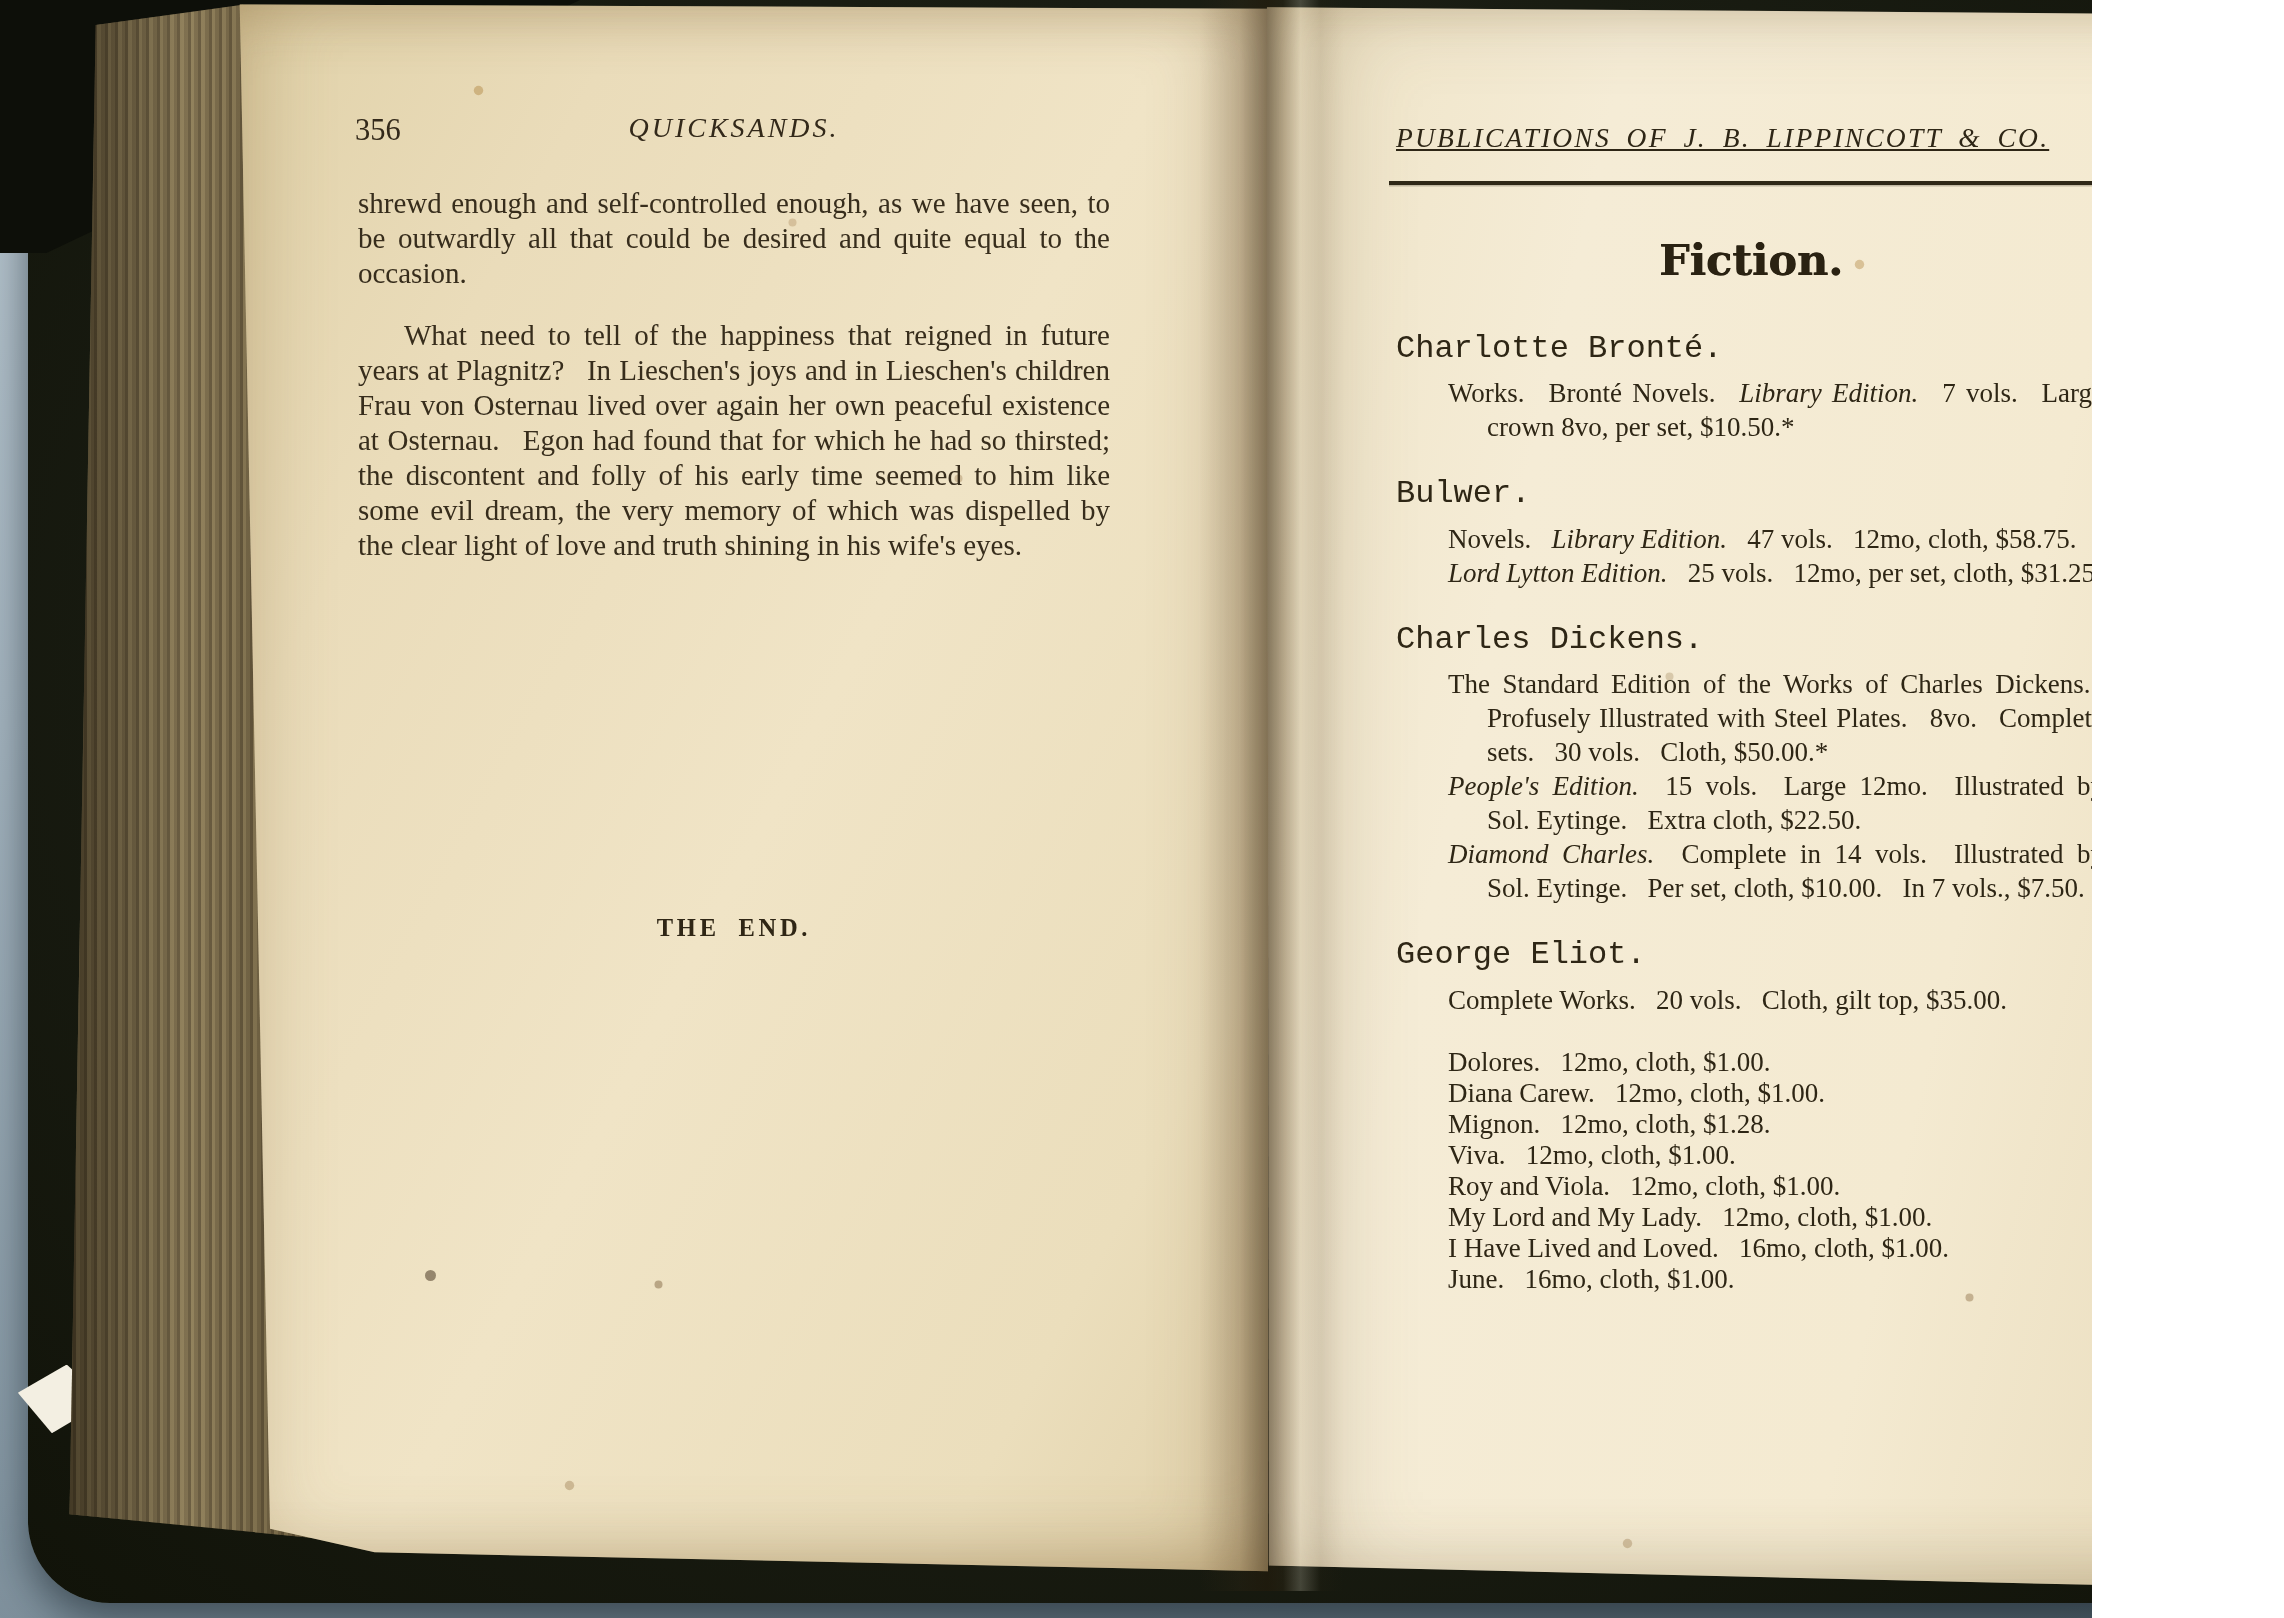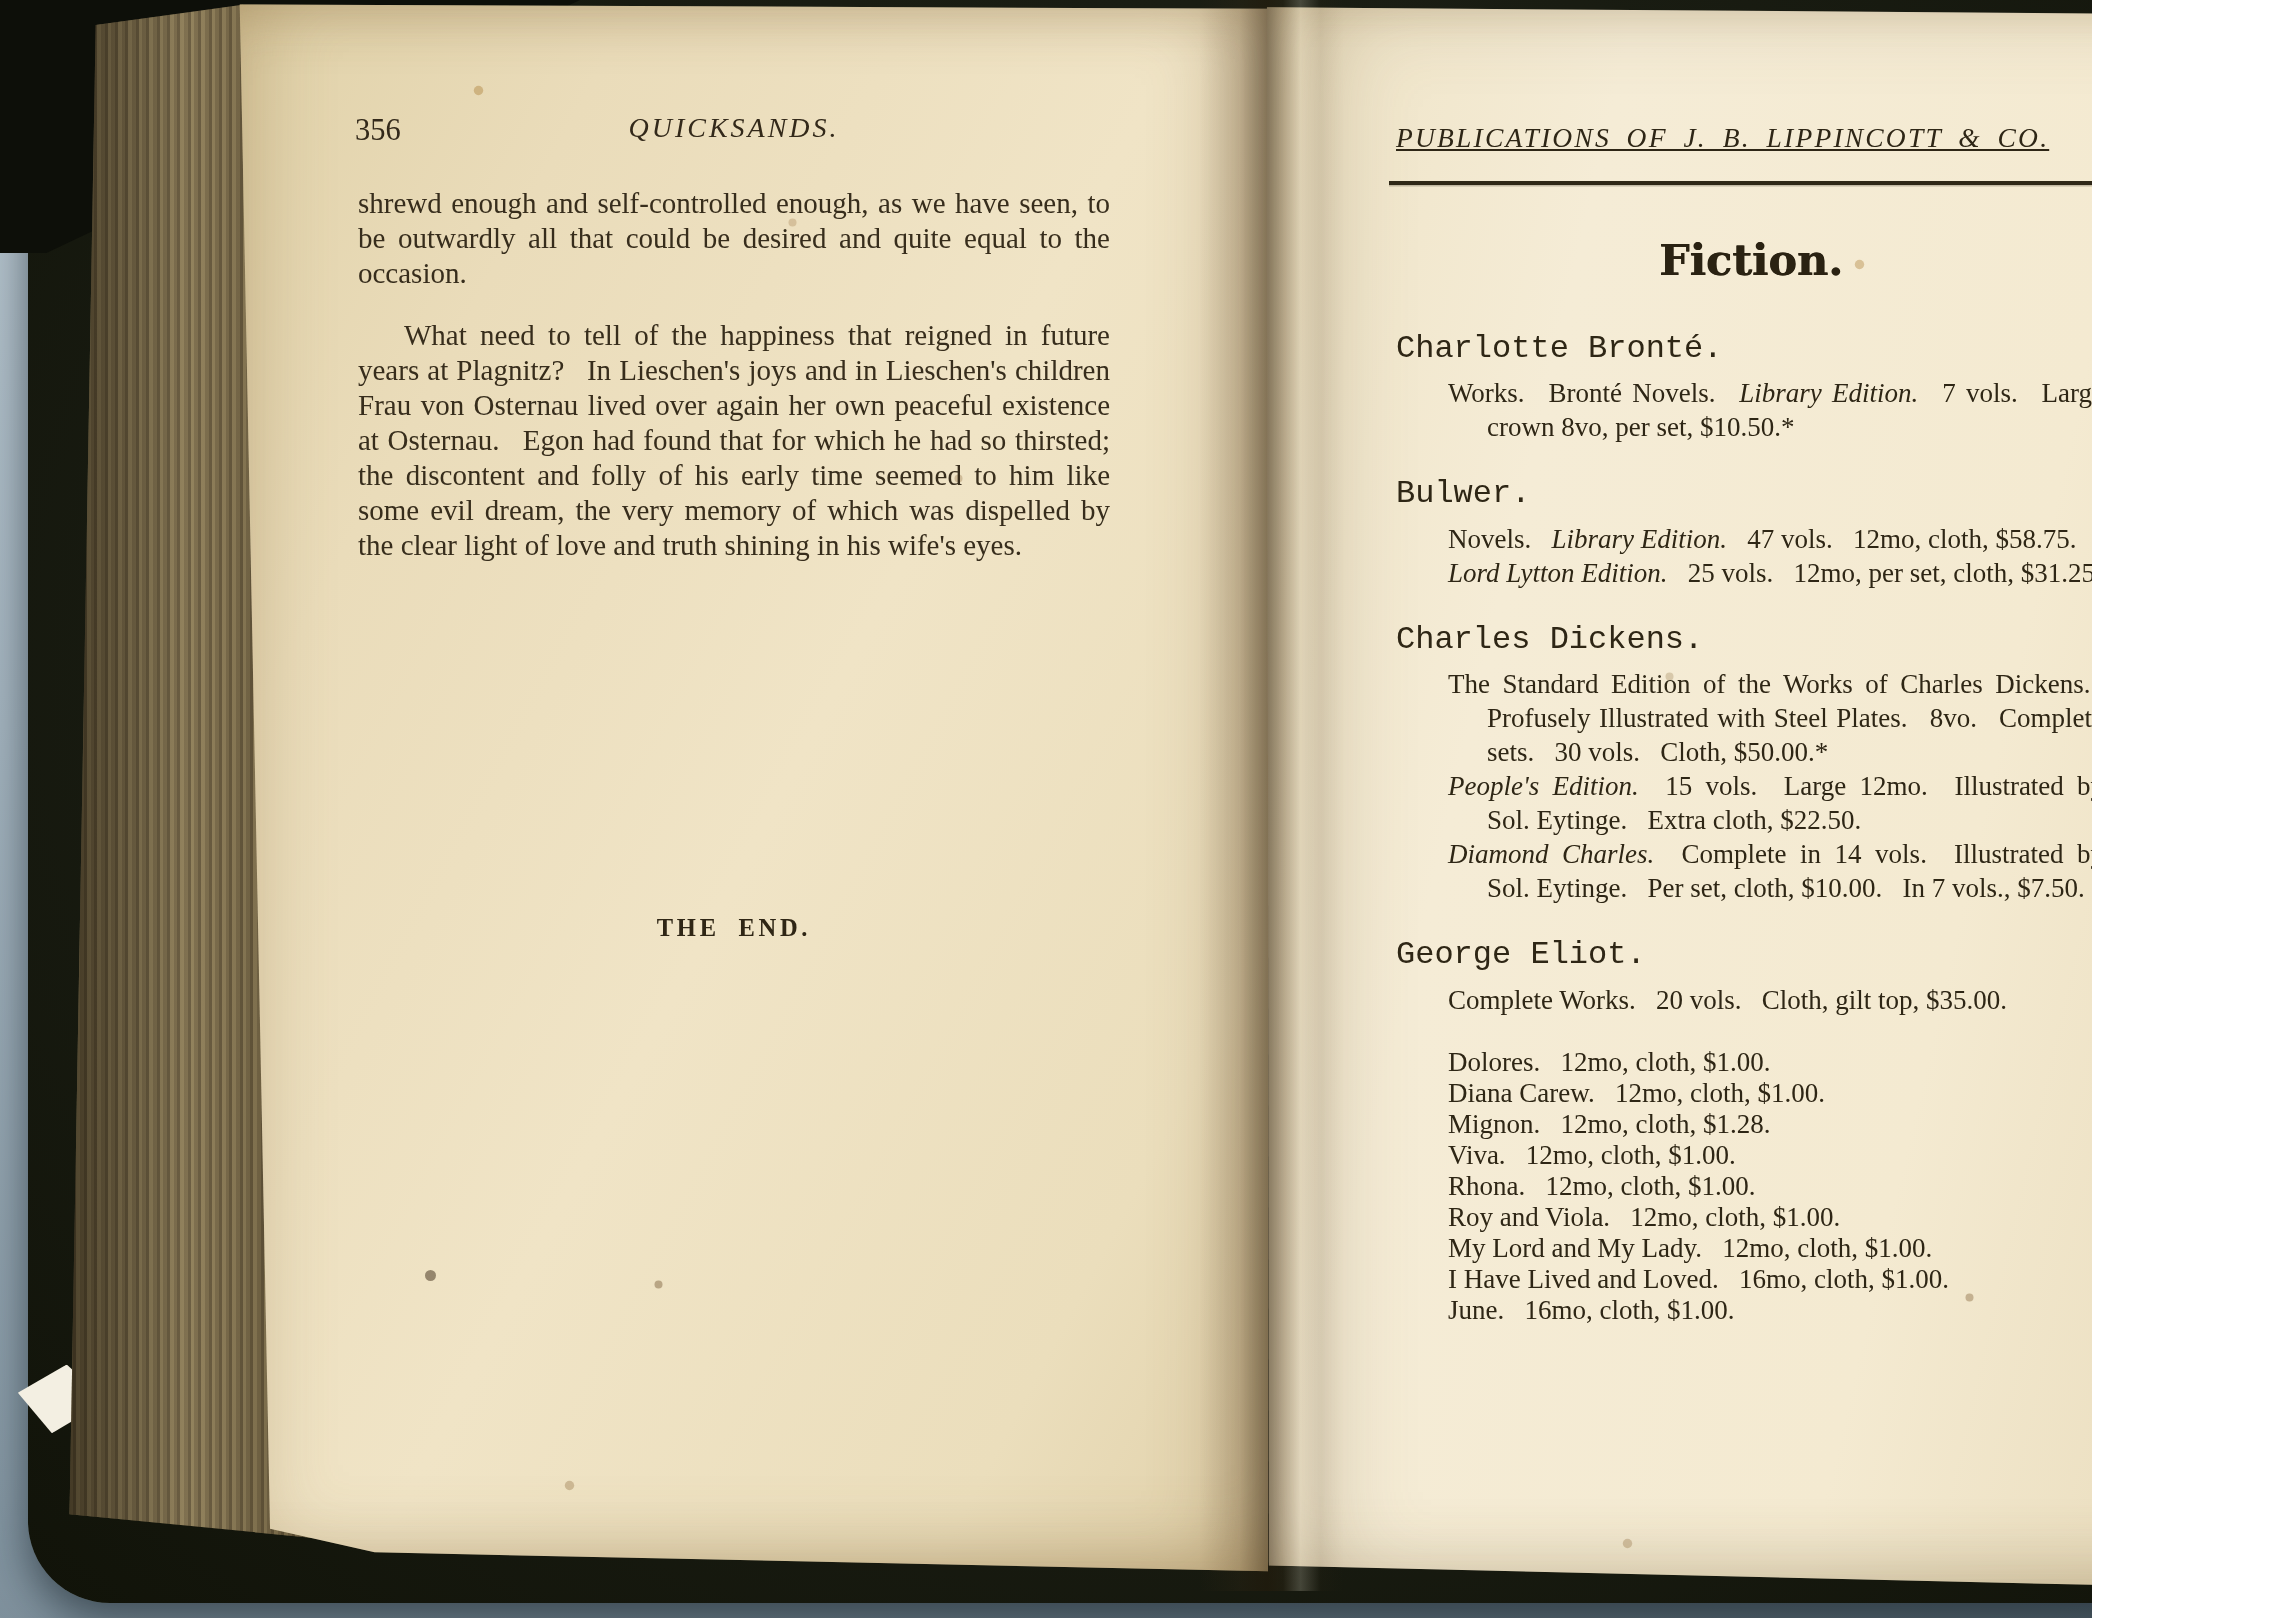--- a/index.html
+++ b/index.html
@@ -150,21 +150,20 @@
         </section>
         <section class="catalog-section">
           <h3 class="author">George Eliot.</h3>
           <p class="entry"><span>Complete Works.  20 vols.  Cloth, gilt top, $35.00.</span></p>
         </section>
         <section class="catalog-section">
           <p class="entry"><span>Dolores.  12mo, cloth, $1.00.</span></p>
           <p class="entry"><span>Diana Carew.  12mo, cloth, $1.00.</span></p>
           <p class="entry"><span>Mignon.  12mo, cloth, $1.28.</span></p>
           <p class="entry"><span>Viva.  12mo, cloth, $1.00.</span></p>
-          <p class="entry"><span>Rhona.  12mo, cloth, $1.00.</span></p>
           <p class="entry"><span>Roy and Viola.  12mo, cloth, $1.00.</span></p>
           <p class="entry"><span>My Lord and My Lady.  12mo, cloth, $1.00.</span></p>
           <p class="entry"><span>I Have Lived and Loved.  16mo, cloth, $1.00.</span></p>
           <p class="entry"><span>June.  16mo, cloth, $1.00.</span></p>
         </section>
       </div>
   </div>
 
 </div>
 

